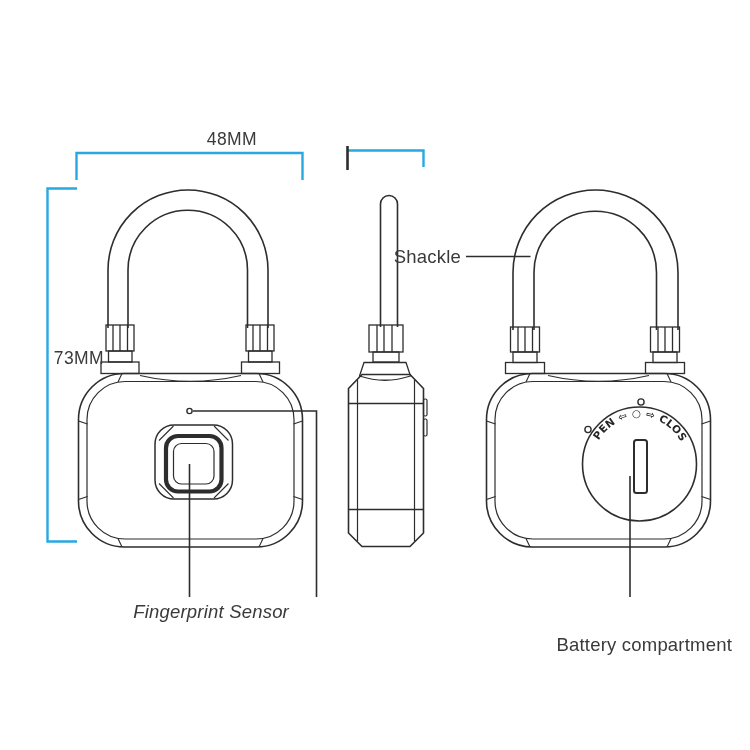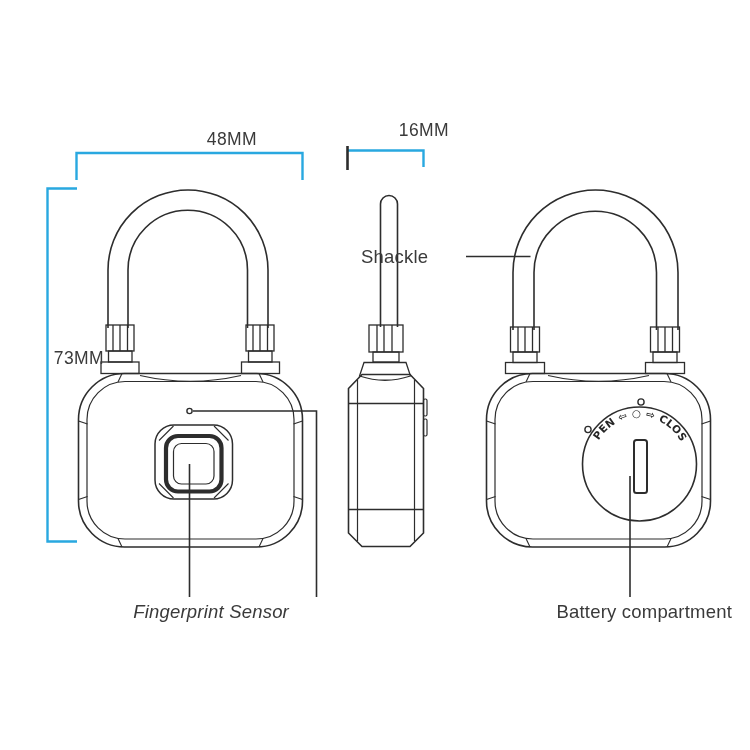--- a/index.html
+++ b/index.html
@@ -18,21 +18,21 @@
 
   .label {
     position:absolute;
     color: var(--label-text, #3a3a3a);
     font-size:18.5px;
     letter-spacing:.2px;
     white-space:nowrap;
   }
   .dim { font-size:17.5px; letter-spacing:.4px; }
   .center { text-align:right; }
-  .right  { text-align:left; }
+  .right  { text-align:right; }
 
   .arc-text {
     font-family:"DejaVu Sans", sans-serif;
     font-size:10.5px;
     font-weight:bold;
     letter-spacing:.3px;
     fill:#262626;
   }
 </style>
 </head>
@@ -175,23 +175,22 @@
     <g stroke-width="1.6">
       <path class="ln" d="M193,411 H316.5 V597"></path>
       <line class="ln" x1="189.5" y1="464" x2="189.5" y2="597"></line>
       <line class="ln" x1="466" y1="256.5" x2="530.5" y2="256.5"></line>
       <line class="ln" x1="630" y1="476" x2="630" y2="597"></line>
     </g>
   </svg>
 
   <div class="label dim center" style="left:137px; top:129px; width:120px;">48MM</div>
 
-  <div class="label dim center" style="left:329px; top:120px; width:120px;">16MM</div>
 
   <div class="label dim center" style="left:-16px; top:348px; width:120px;">73MM</div>
 
   <div class="label right" style="left:361px; top:246px; width:100px;">Shackle</div>
 
   <div class="label center" style="left:89px; top:601px; width:200px;font-style:italic;">Fingerprint Sensor</div>
 
 
-  <div class="label center" style="left:532px; top:601px; width:200px;">Battery compartment</div>
+  <div class="label center" style="left:532px; top:634px; width:200px;">Battery compartment</div>
 </div>
 
 </body></html>

